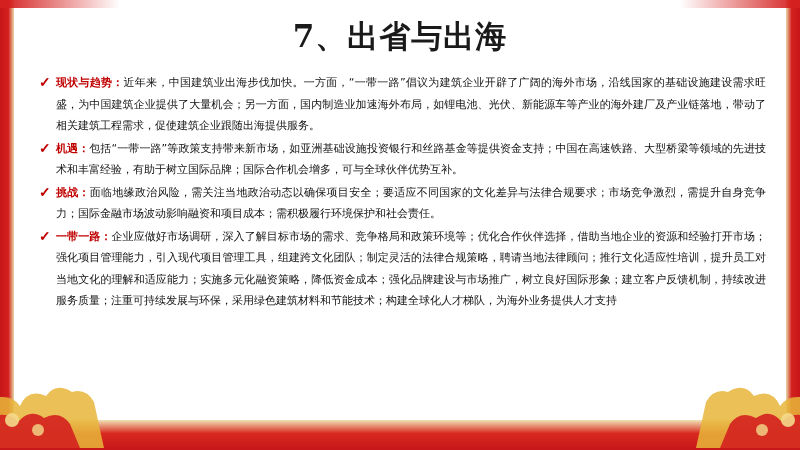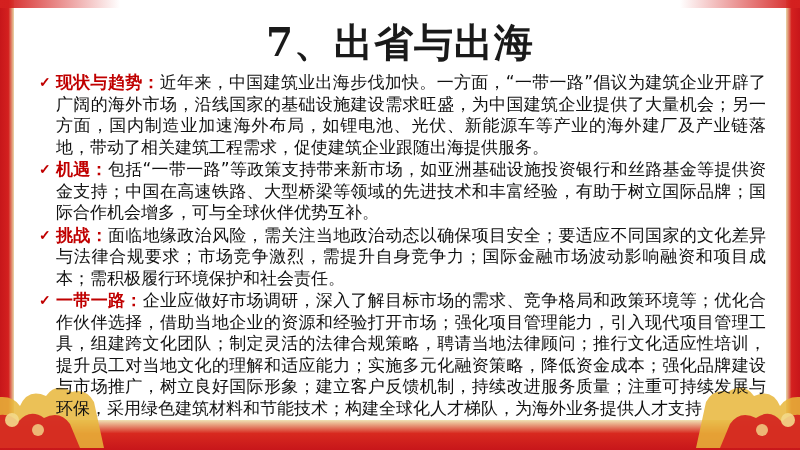--- a/index.html
+++ b/index.html
@@ -61,21 +61,21 @@
 
   
   .title {
     position: absolute;
     top: 16px;
     left: 0;
     right: 0;
     text-align: center;
     font-family: "DejaVu Serif", serif;
     font-weight: bold;
-    font-size: 39px;
+    font-size: 31px;
     color: #1a1a1a;
     letter-spacing: 1px;
   }
 
   
   .content {
     position: absolute;
     top: 72px;
     left: 56px;
     right: 34px;
@@ -91,21 +91,21 @@
     width: 17px;
     color: #c00000;
     font-size: 14px;
     line-height: 21.5px;
     font-weight: bold;
     margin-left: -17px;
   }
   .para {
     flex: 1 1 auto;
     font-family: "DejaVu Sans", sans-serif;
-    font-size: 17px;
+    font-size: 11px;
     line-height: 21.5px;
     color: #111111;
     text-align: justify;
     text-justify: inter-ideograph;
   }
   .lead {
     color: #c00000;
     font-weight: bold;
   }
 </style>

